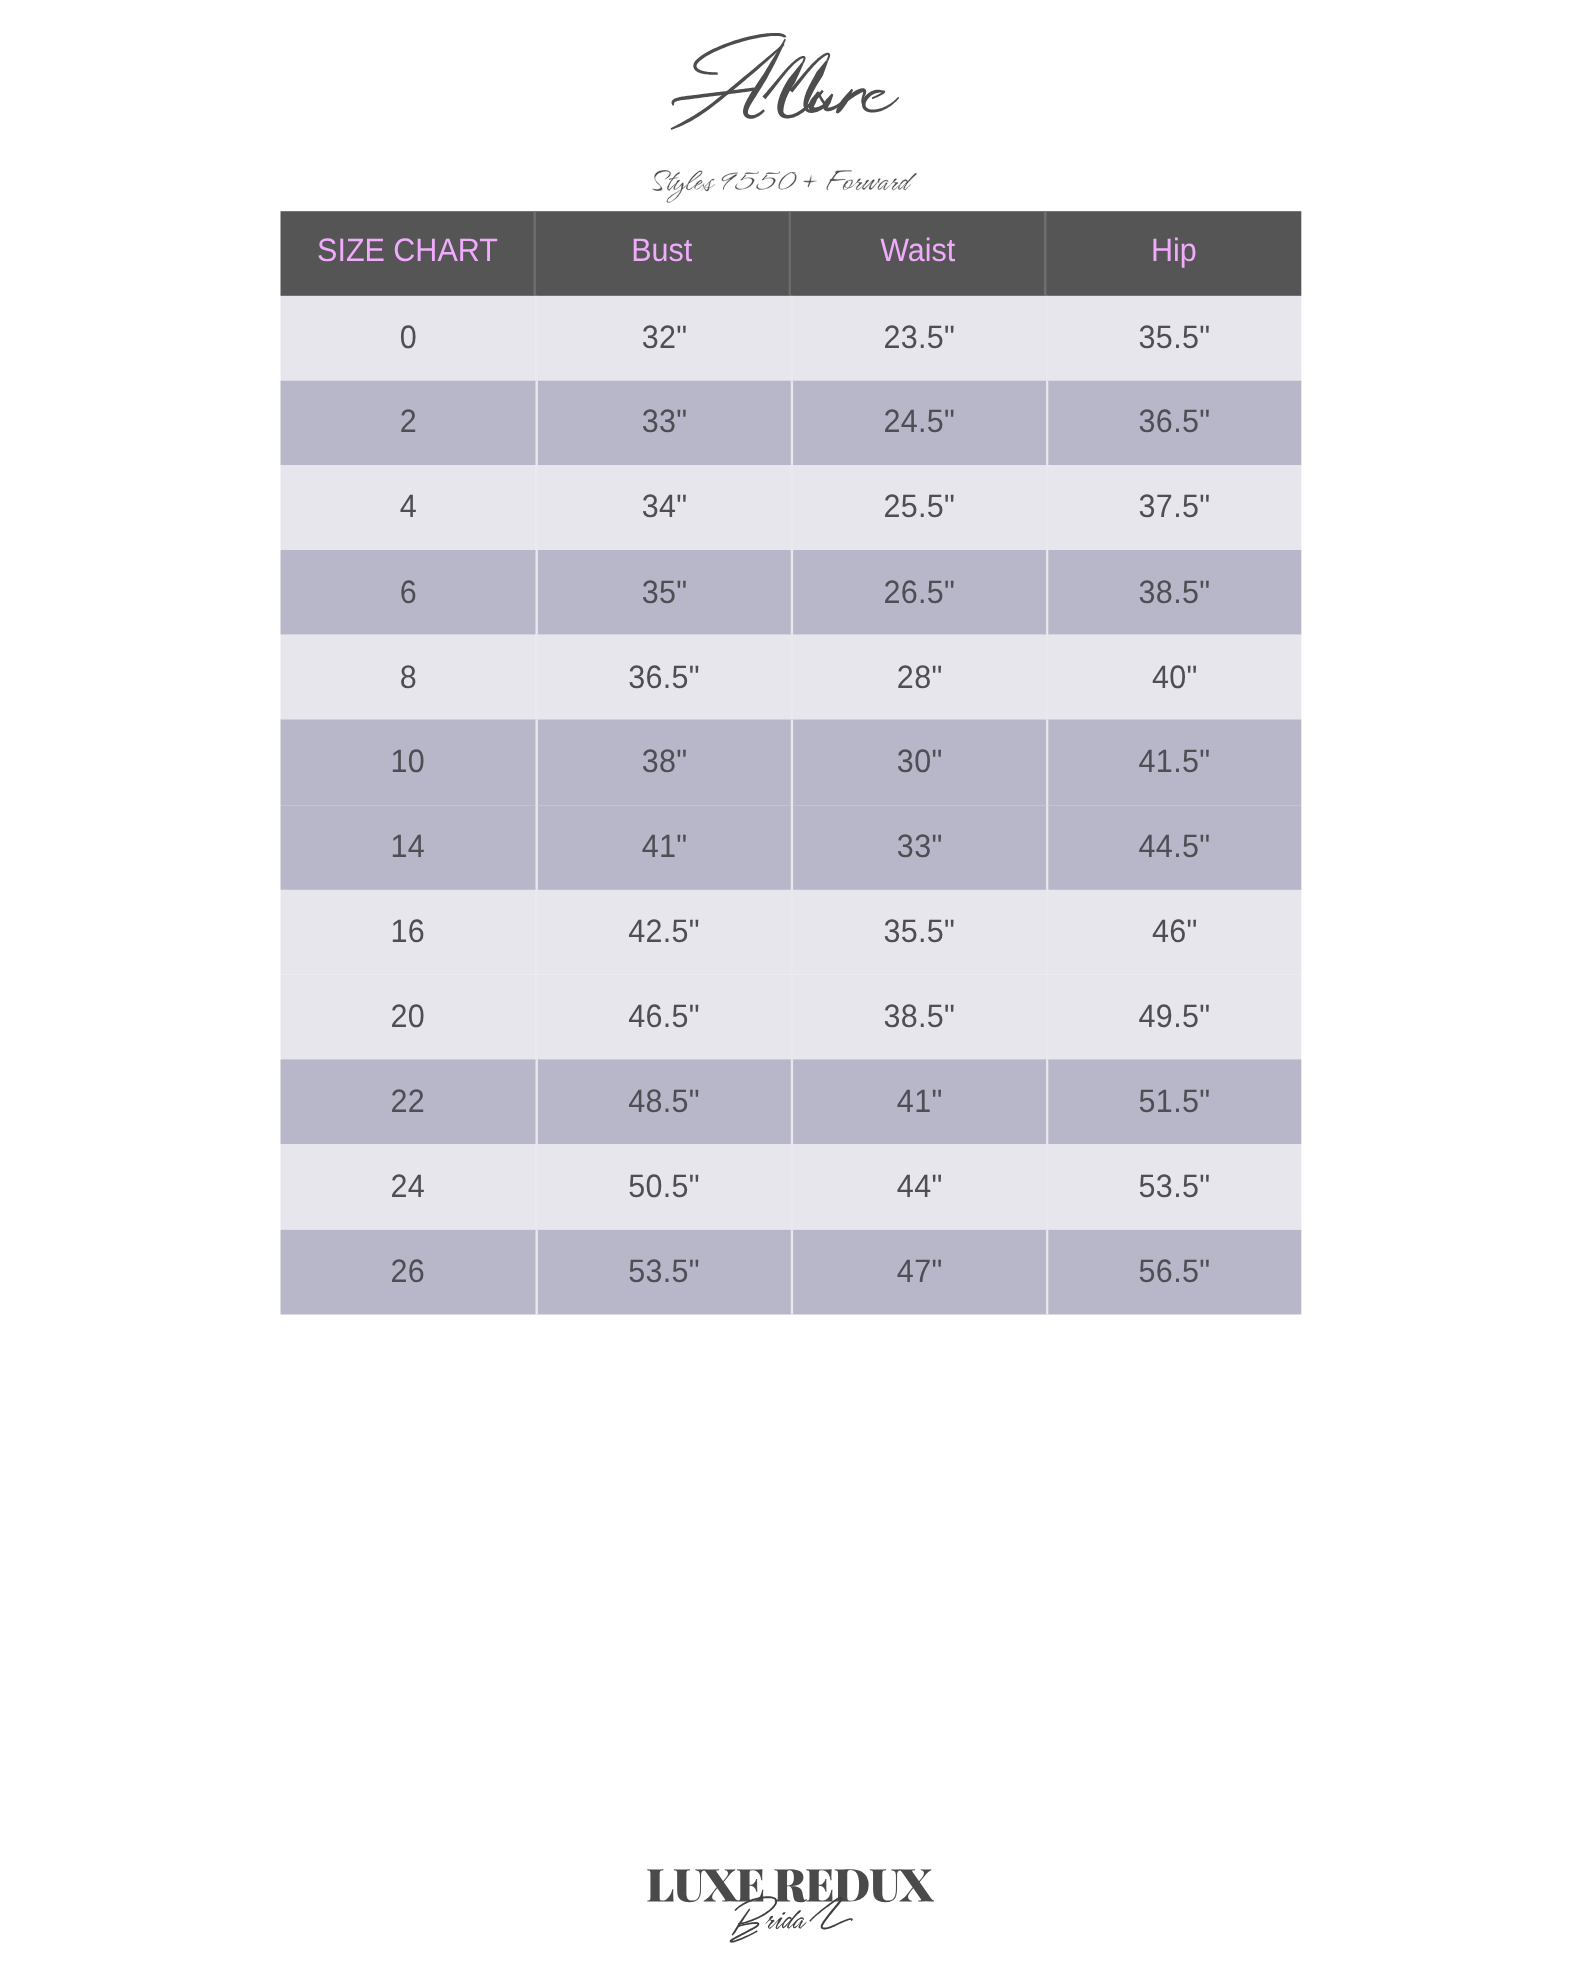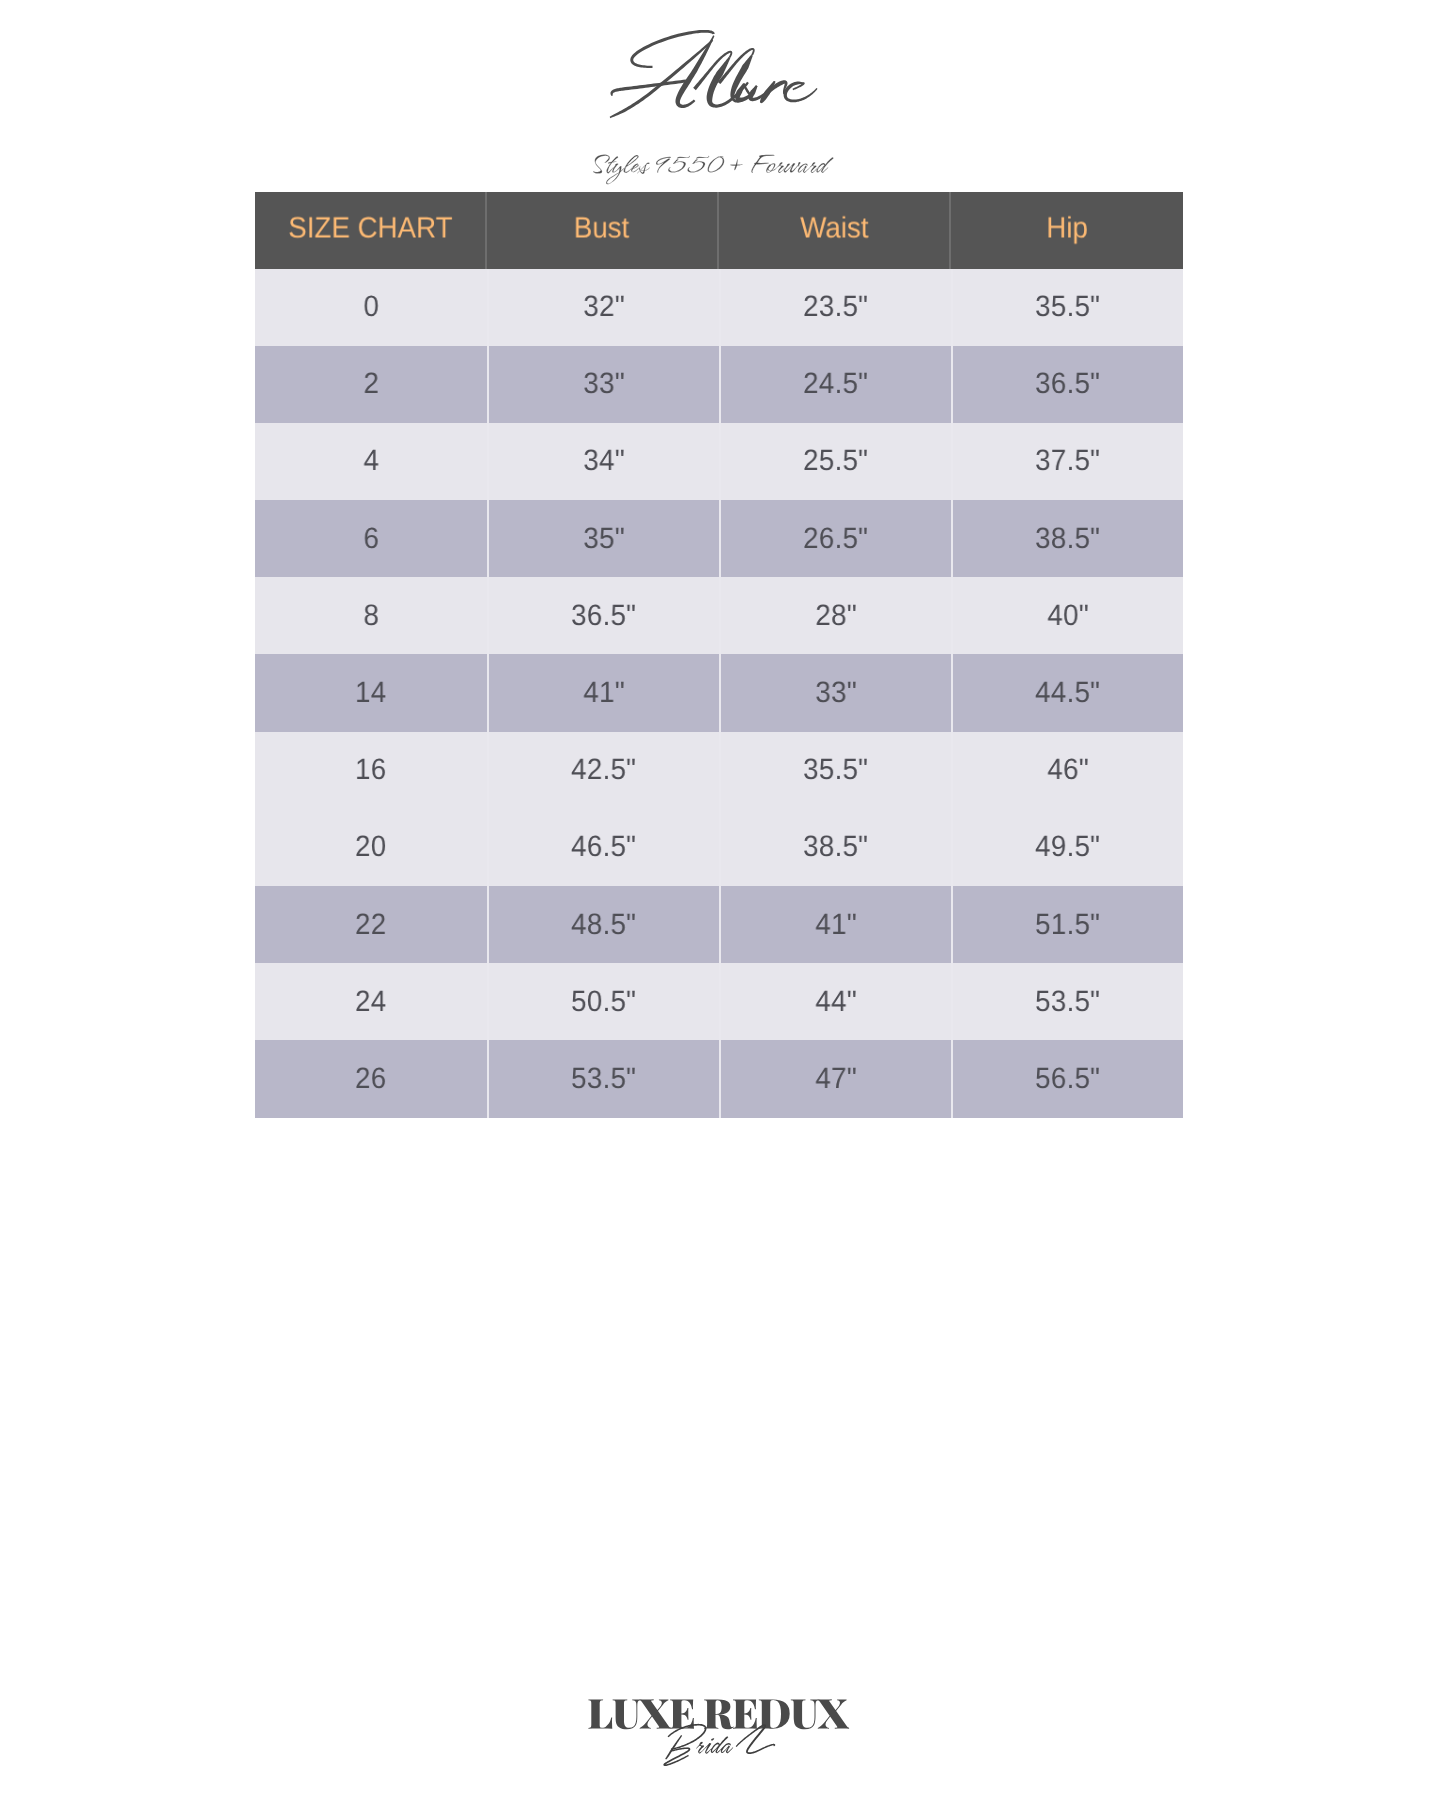--- a/index.html
+++ b/index.html
@@ -18,21 +18,21 @@
   .brand svg{display:block;}
   .logo-svg{position:absolute;left:0;top:0;}
 
   
   .chart{
     position:absolute;left:255px;top:192px;width:928px;
     border-collapse:separate;border-spacing:0;table-layout:fixed;
   }
   .chart td,.chart th{padding:0;margin:0;}
   .chart th{
-    background:#555555;color:#fdba74;height:76.5px;
+    background:#555555;color:#f0abfc;height:76.5px;
     font-weight:400;font-size:29.5px;letter-spacing:0px;
     text-align:center;vertical-align:middle;
     border-right:2px solid #6e6e6e;
   }
   .chart th > span{
     display:inline-block;will-change:transform;transform:scaleX(0.94) translateY(-1.5px);transform-origin:center;
   }
   .chart td > span{
     display:inline-block;will-change:transform;transform:scaleX(0.94) translateY(0px);transform-origin:center;
   }
@@ -117,20 +117,26 @@
           <td><span>26.5"</span></td>
           <td><span>38.5"</span></td>
         </tr>
         <tr class="light">
           <td><span>8</span></td>
           <td><span>36.5"</span></td>
           <td><span>28"</span></td>
           <td><span>40"</span></td>
         </tr>
         <tr class="dark">
+          <td><span>10</span></td>
+          <td><span>38"</span></td>
+          <td><span>30"</span></td>
+          <td><span>41.5"</span></td>
+        </tr>
+        <tr class="dark">
           <td><span>14</span></td>
           <td><span>41"</span></td>
           <td><span>33"</span></td>
           <td><span>44.5"</span></td>
         </tr>
         <tr class="light">
           <td><span>16</span></td>
           <td><span>42.5"</span></td>
           <td><span>35.5"</span></td>
           <td><span>46"</span></td>

